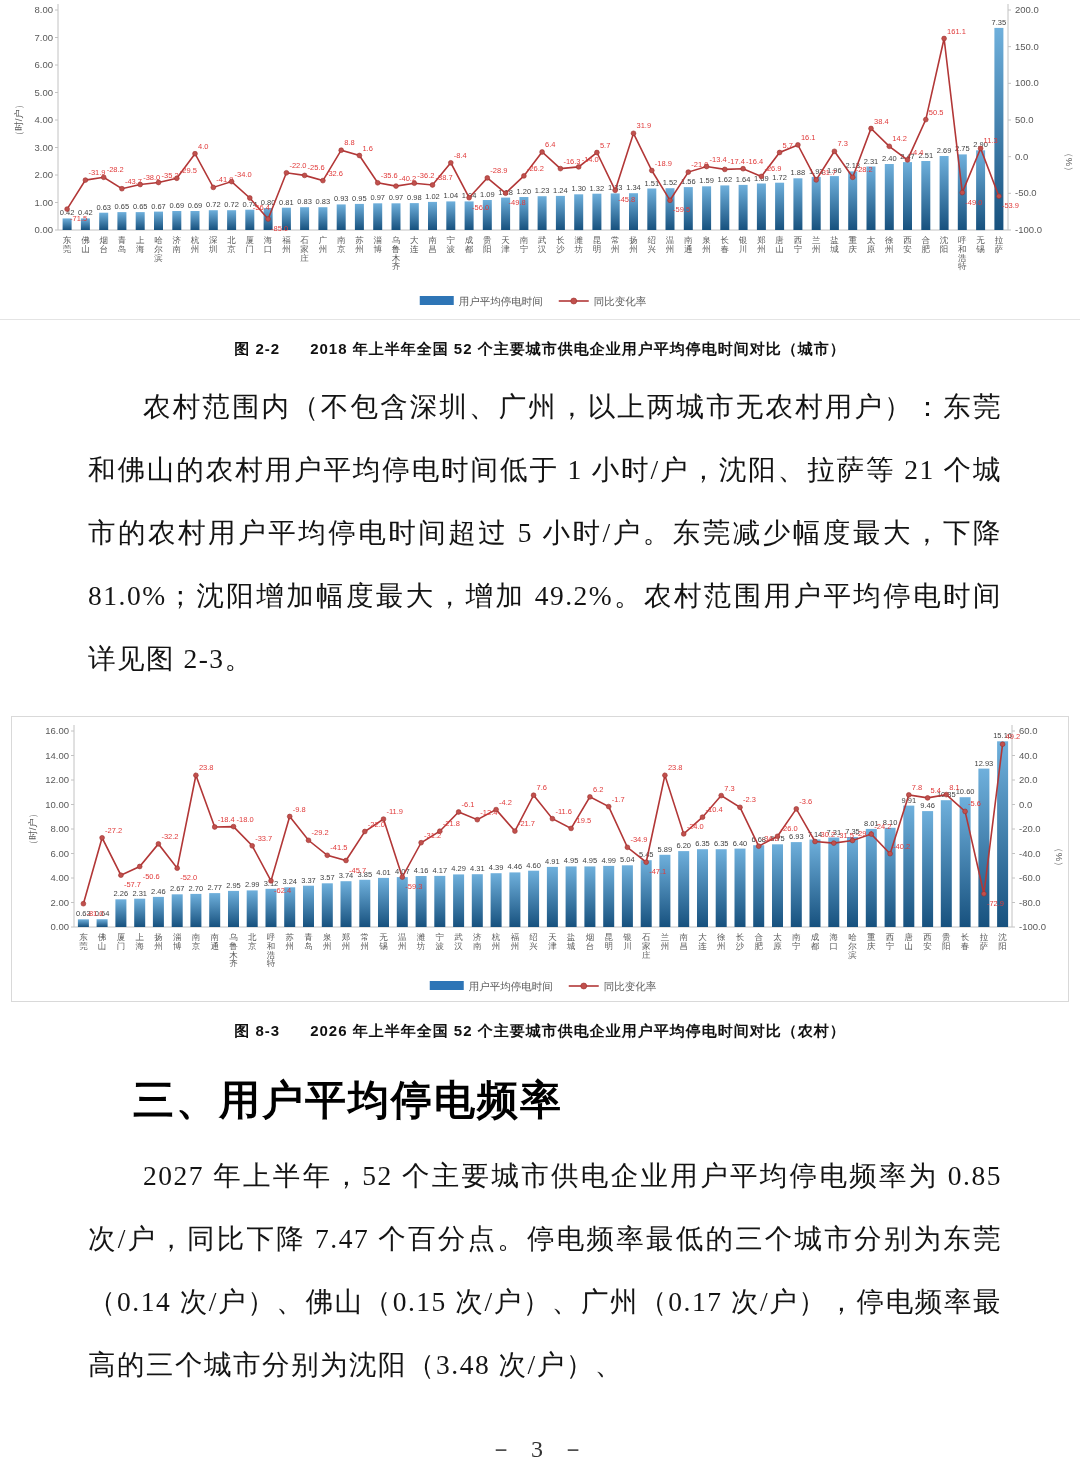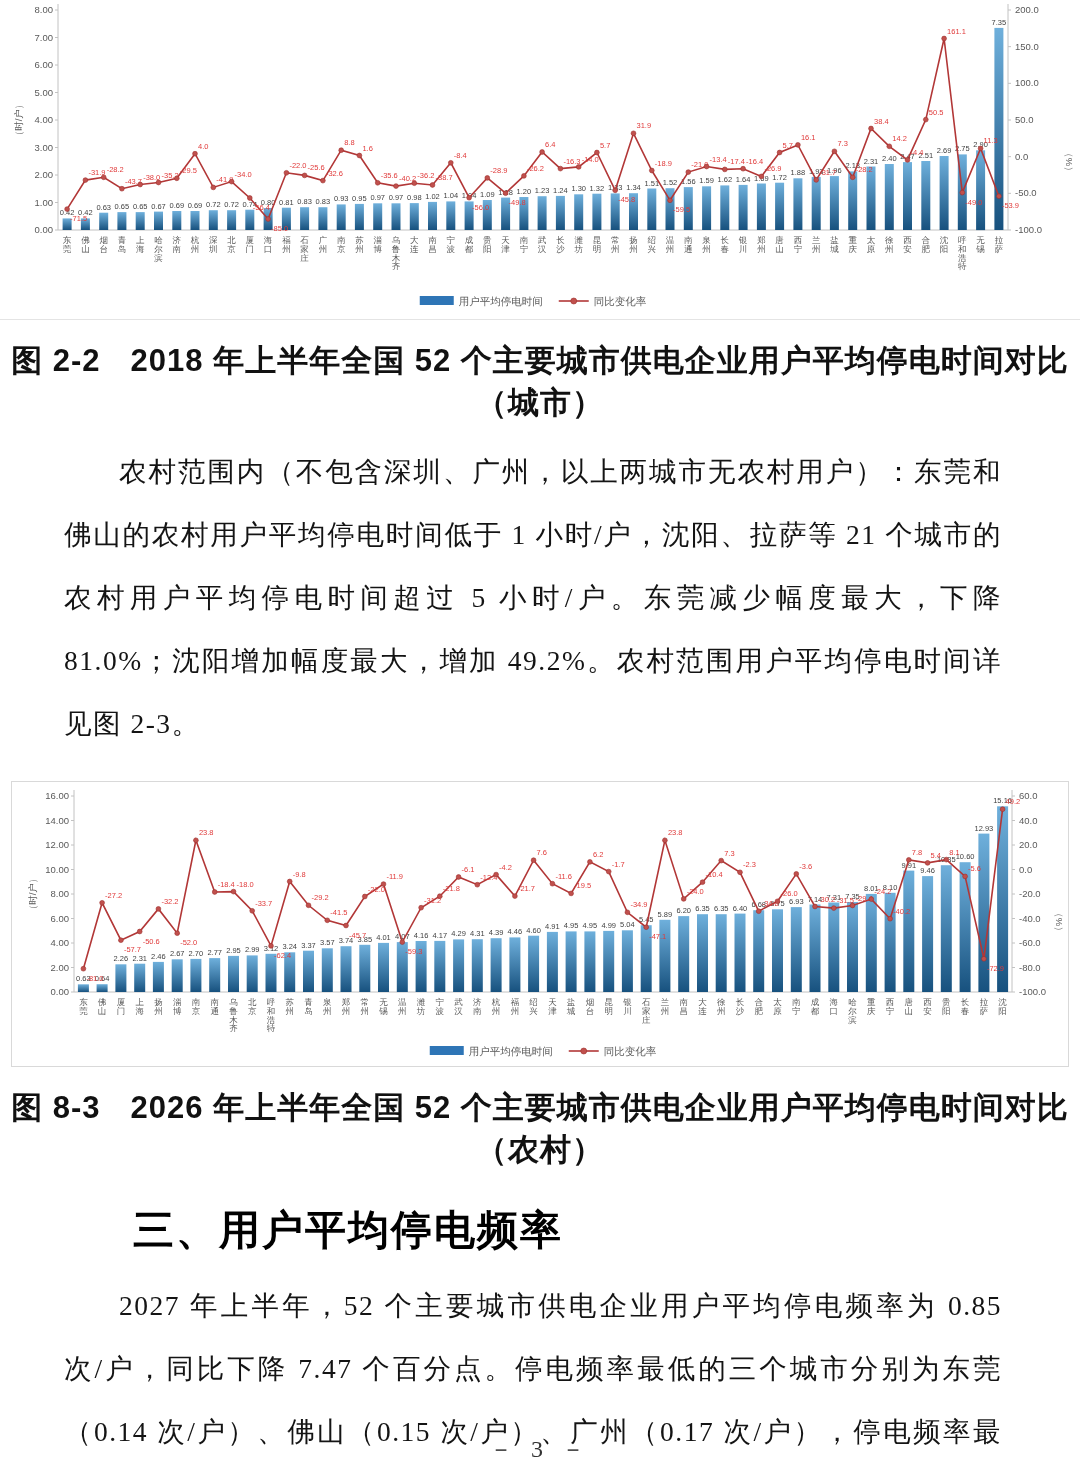--- a/index.html
+++ b/index.html
@@ -6,25 +6,25 @@
   body{
     width:1080px;height:1477px;position:relative;background:#ffffff;
     font-family:"Liberation Serif","DejaVu Serif",serif;color:#1a1a1a;
     overflow:hidden;
   }
   .chart1-wrap{width:1080px;height:319px;border-bottom:1px solid #e4e4e4;background:#fff;}
   .chart1-wrap svg{display:block;}
   .caption{
     text-align:center;margin-top:20px;
     font-family:"Liberation Sans","DejaVu Sans",sans-serif;
-    font-weight:700;font-size:31px;color:#111;letter-spacing:1px;
+    font-weight:700;font-size:15px;color:#111;letter-spacing:1px;
   }
   .cap-gap{display:inline-block;width:30px;}
   .para{
-    margin:16px 78px 0 64px;font-size:27.5px;line-height:63px;
+    margin:16px 78px 0 88px;font-size:27.5px;line-height:63px;
     text-align:justify;text-indent:55px;letter-spacing:1.5px;color:#141414;
   }
   .chart2-box{
     margin:26px 11px 0 11px;height:284px;border:1px solid #d9d9d9;background:#fff;
   }
   .section-heading{
     margin:32px 78px 0 78px;text-indent:55px;
     font-family:"Liberation Sans","DejaVu Sans",sans-serif;
     font-weight:700;font-size:41px;color:#000;letter-spacing:2px;
   }

